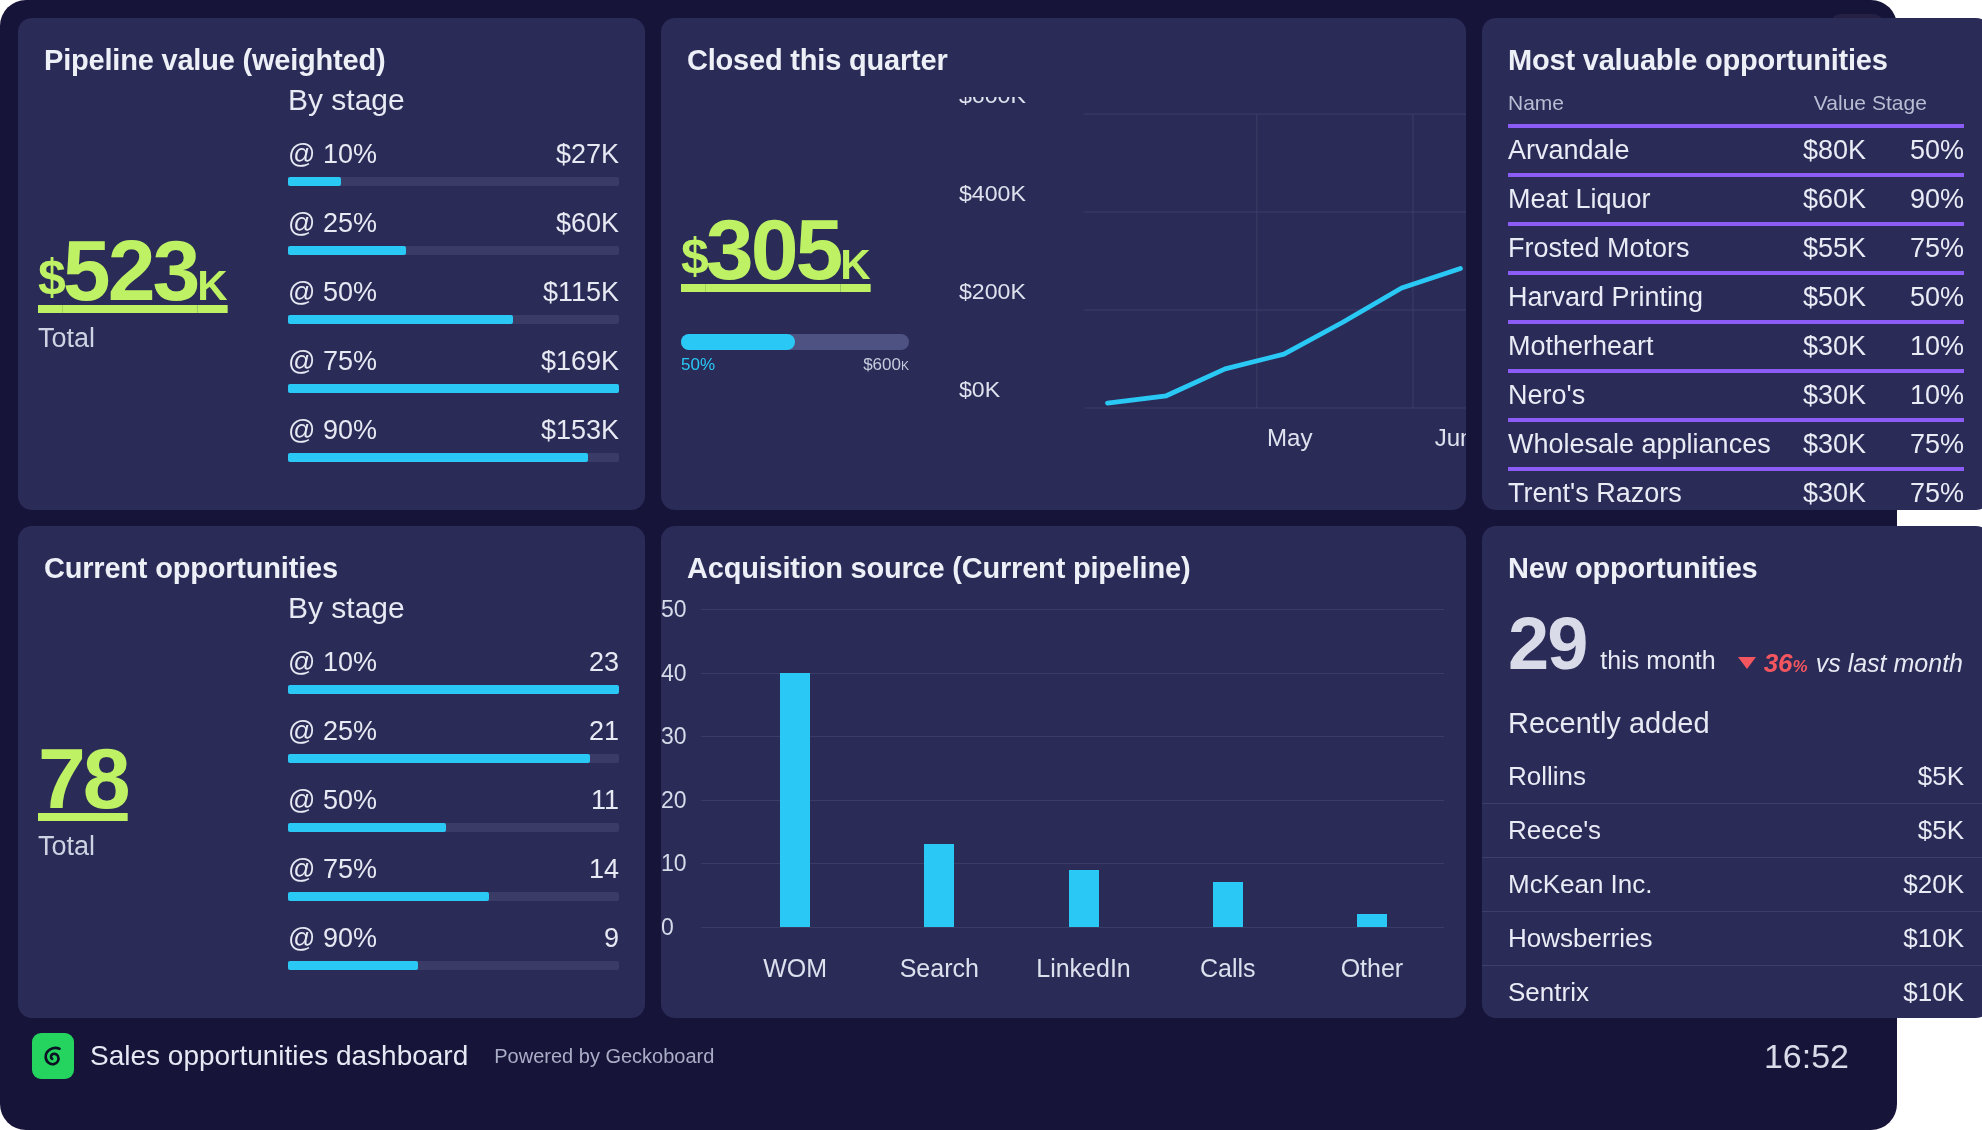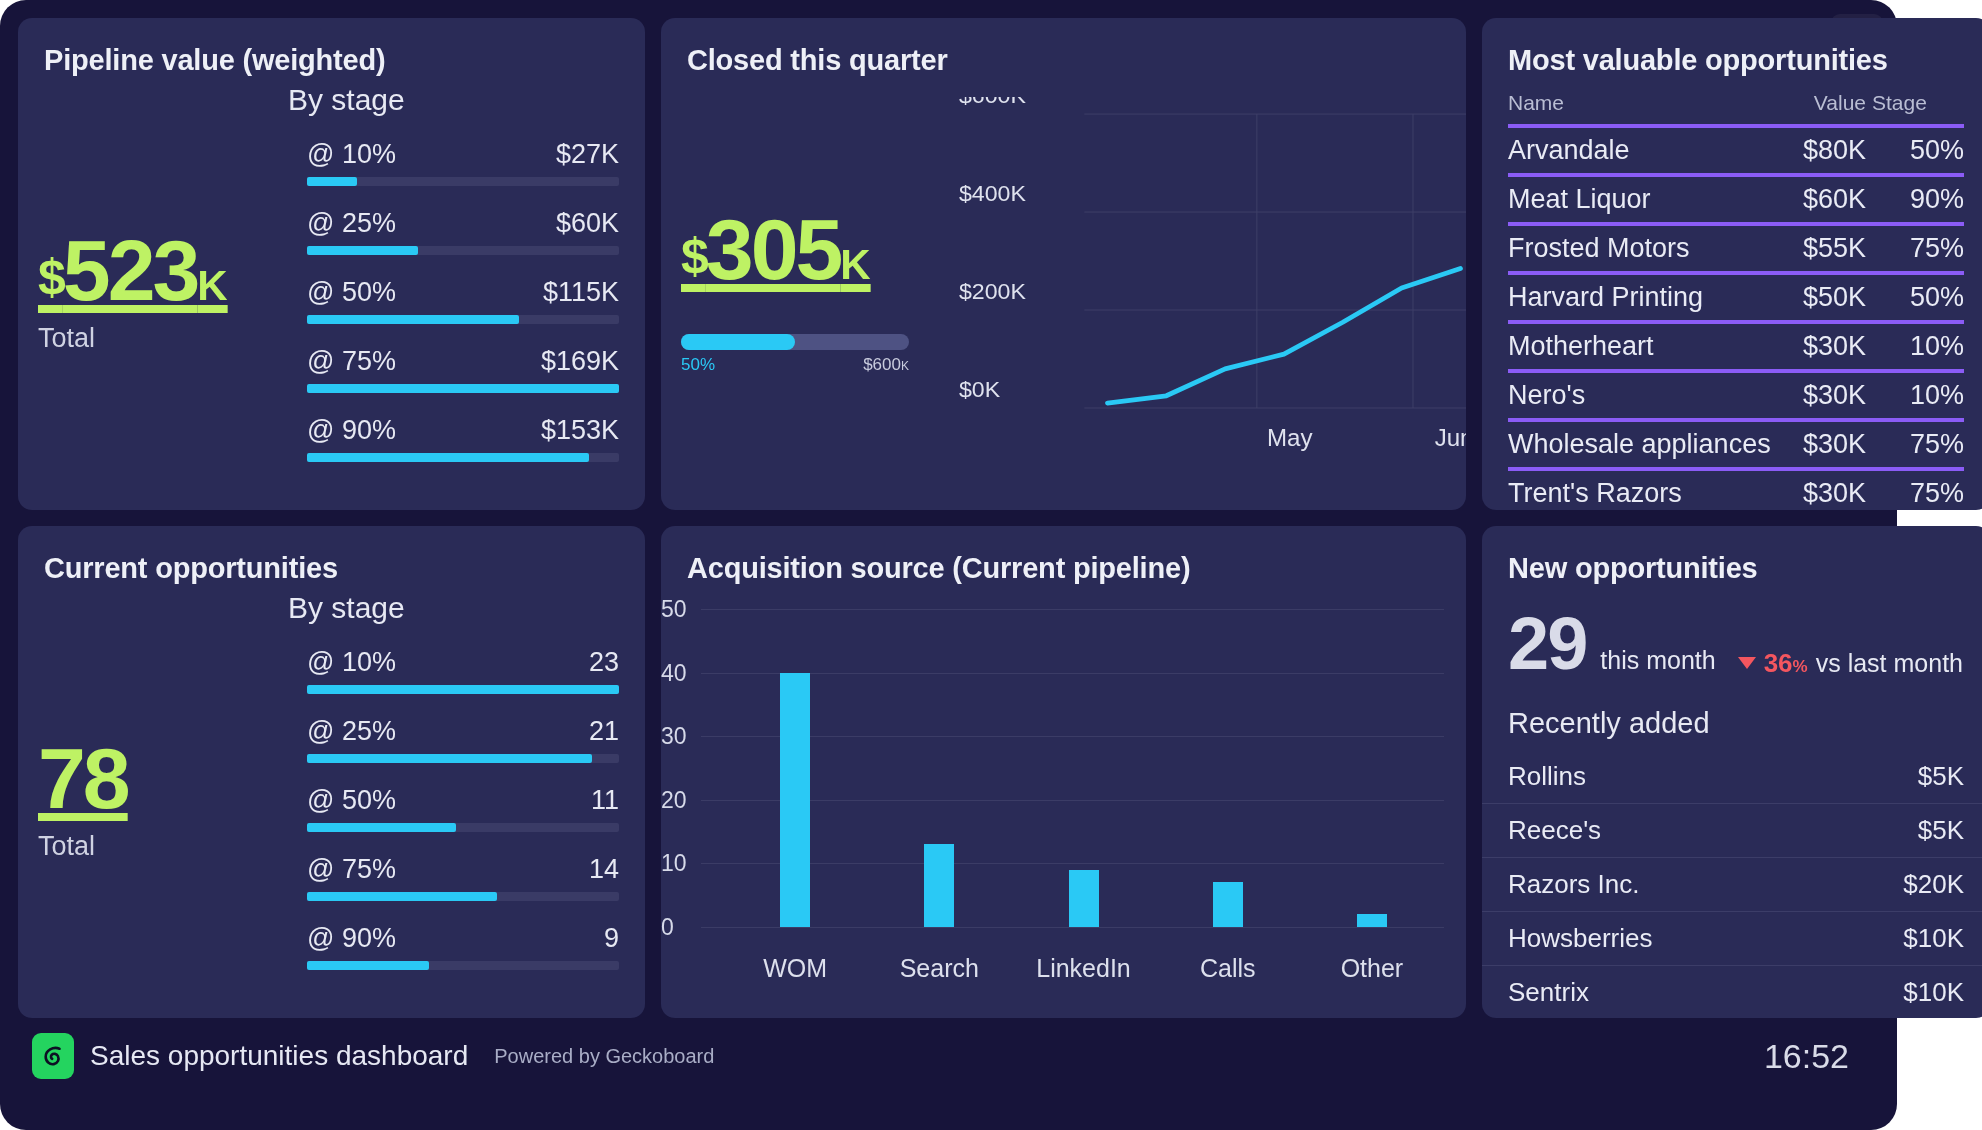--- a/index.html
+++ b/index.html
@@ -61,21 +61,21 @@
     color:#cfd2e2;
     font-size:27px;
     margin-top:12px;
   }
   .stage-list{ flex:1; padding-right:26px; padding-top:6px; }
   .stage-heading{
     color:#e7e9f3;
     font-size:30px;
     margin-bottom:22px;
   }
-  .stage-row{ margin-bottom:22px;margin-left:19px; }
+  .stage-row{ margin-bottom:22px; }
   .stage-row:last-child{ margin-bottom:0; }
   .stage-row-top{
     display:flex; justify-content:space-between; align-items:baseline;
     color:#e7e9f3; font-size:27px; margin-bottom:7px;
   }
   .stage-track{
     height:9px; width:100%;
     background:#3a3b66;
     border-radius:2px;
     position:relative;
@@ -125,21 +125,21 @@
   }
   .tbl td.val{ text-align:right; padding-right:6px;}
   .tbl td.stage{ text-align:right; width:92px;}
   .tbl th.val{ text-align:right; padding-right:6px;}
   .tbl th.stage{ width:92px;}
 
   
   .no-head{ display:flex; align-items:baseline; padding:22px 26px 0 26px; gap:14px;}
   .no-num{ font-size:74px; font-weight:bold; color:#d9dbe8; letter-spacing:-2px; line-height:1;}
   .no-sub{ font-size:25px; color:#e7e9f3;}
-  .no-delta{ display:flex; align-items:center; gap:8px; margin-left:8px;}
+  .no-delta{ display:flex; align-items:center; gap:8px; margin-left:8px;font-style:italic;}
   .caret-down{
     width:0;height:0;border-left:9px solid transparent;border-right:9px solid transparent;
     border-top:12px solid #f4565f;
   }
   .no-pct{ color:#f4565f; font-size:26px; font-weight:bold;}
   .no-pct .pc{ font-size:17px; }
   .recently{
     color:#e7e9f3; font-size:29px; padding:26px 26px 10px 26px;
   }
   .ra-row{
@@ -485,21 +485,21 @@
       <div id="ra-list">
           <div class="ra-row">
             <span>Rollins</span>
             <span>$5K</span>
           </div>
           <div class="ra-row">
             <span>Reece's</span>
             <span>$5K</span>
           </div>
           <div class="ra-row">
-            <span>Razors Inc.</span>
+            <span>McKean Inc.</span>
             <span>$20K</span>
           </div>
           <div class="ra-row">
             <span>Howsberries</span>
             <span>$10K</span>
           </div>
           <div class="ra-row">
             <span>Sentrix</span>
             <span>$10K</span>
           </div>

